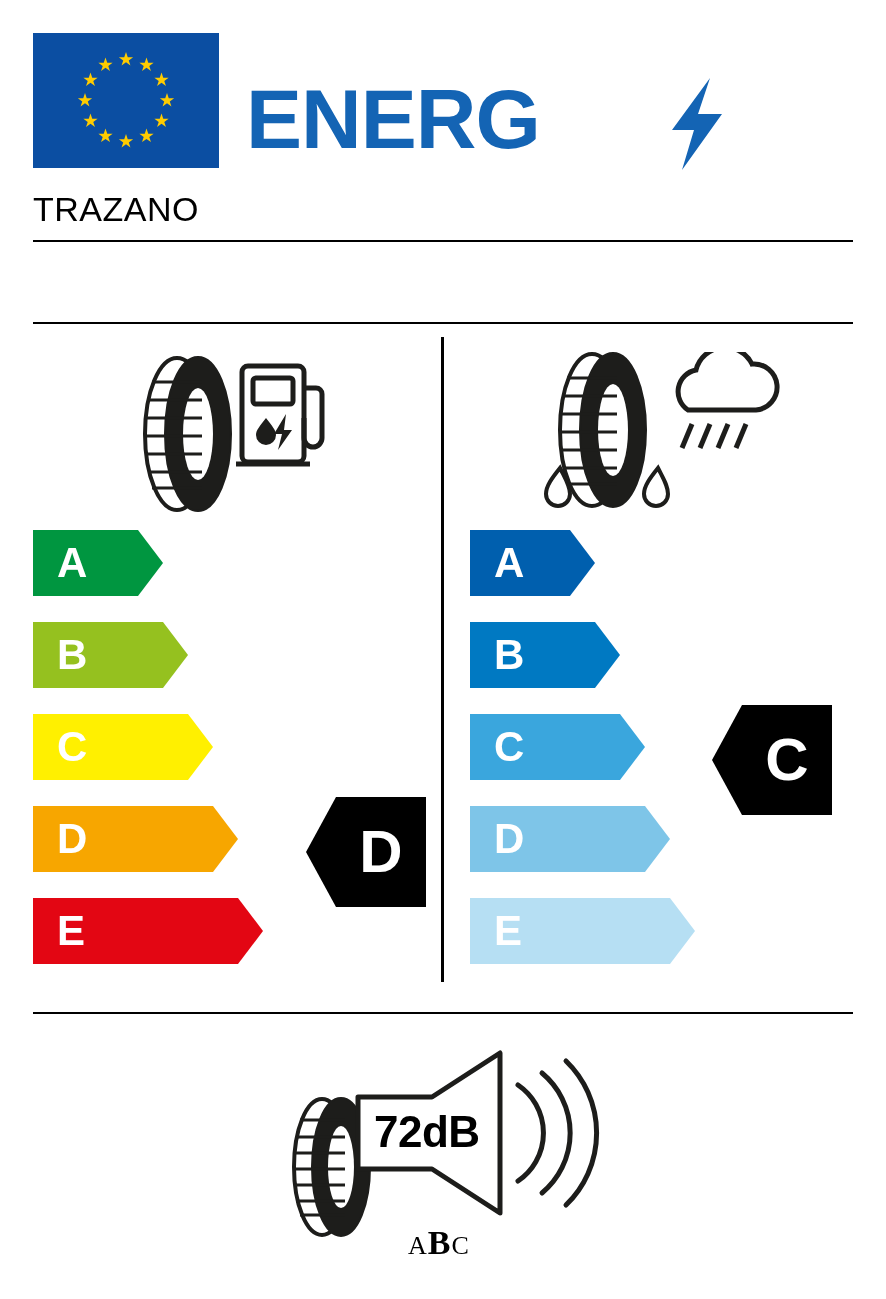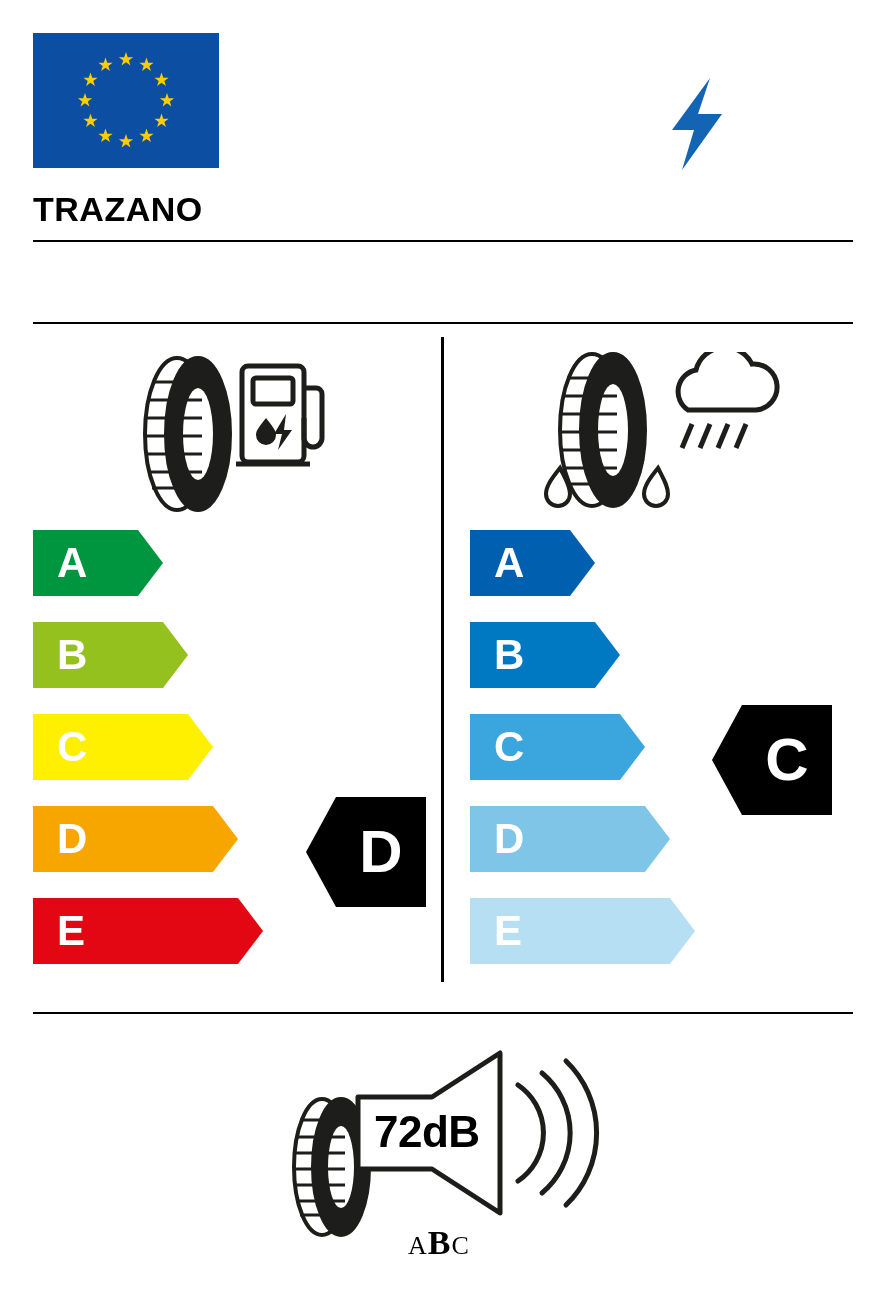--- a/index.html
+++ b/index.html
@@ -62,21 +62,21 @@
     width: 60px;
     height: 92px;
   }
 
   
   .brand {
     position: absolute;
     left: 33px;
     top: 190px;
     font-size: 34px;
-    font-weight: bold;
+    font-weight: normal;
     letter-spacing: 0.5px;
   }
   .rule {
     position: absolute;
     background: #000;
     height: 2px;
   }
   .rule-1 { left: 33px; top: 240px; width: 820px; }
   .rule-2 { left: 33px; top: 322px; width: 820px; }
   .rule-3 { left: 33px; top: 1012px; width: 820px; }
@@ -203,20 +203,21 @@
               <polygon points="0,-7.5 1.76,-2.32 7.13,-2.32 2.79,0.89 4.45,6.07 0,2.87 -4.45,6.07 -2.79,0.89 -7.13,-2.32 -1.76,-2.32"></polygon>
             </g>
             <g transform="rotate(330) translate(0,-41) rotate(-330)">
               <polygon points="0,-7.5 1.76,-2.32 7.13,-2.32 2.79,0.89 4.45,6.07 0,2.87 -4.45,6.07 -2.79,0.89 -7.13,-2.32 -1.76,-2.32"></polygon>
             </g>
           </g>
         </g>
       </svg>
     </div>
 
+    <div class="energ-word">ENERG</div>
 
     <svg class="bolt" viewBox="0 0 60 92">
       <polygon points="44,0 6,52 28,52 16,92 56,36 32,36" fill="#1464b4"></polygon>
     </svg>
   </div>
 
   <div class="brand">TRAZANO</div>
   <div class="rule rule-1"></div>
   <div class="rule rule-2"></div>
   <div class="vdivider"></div>

